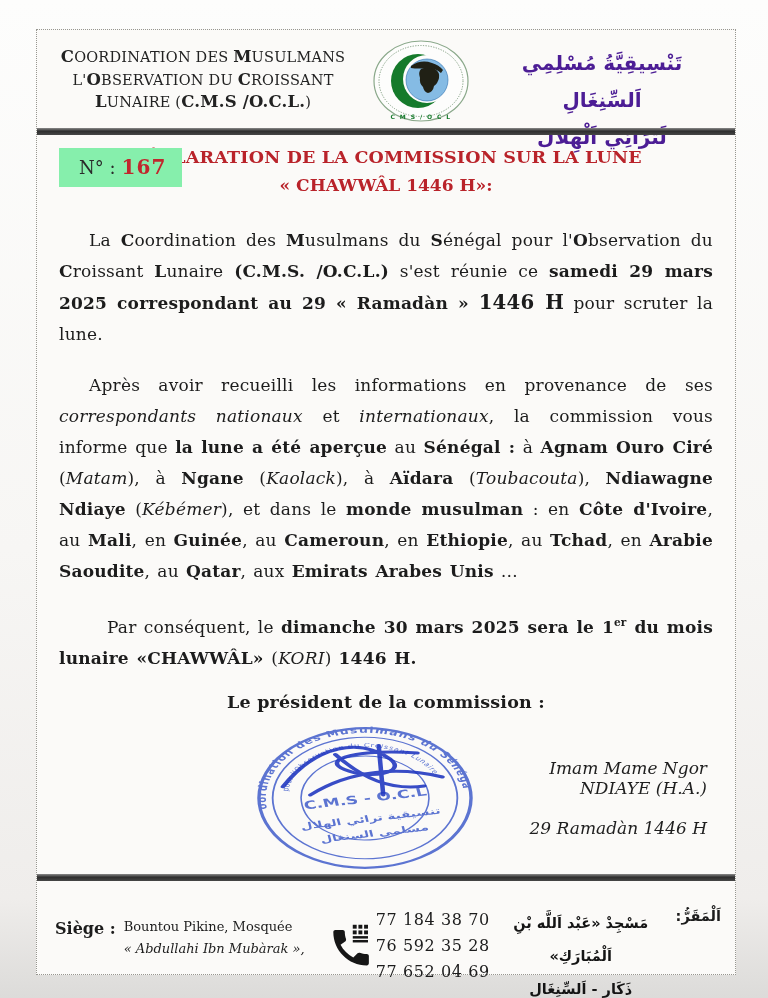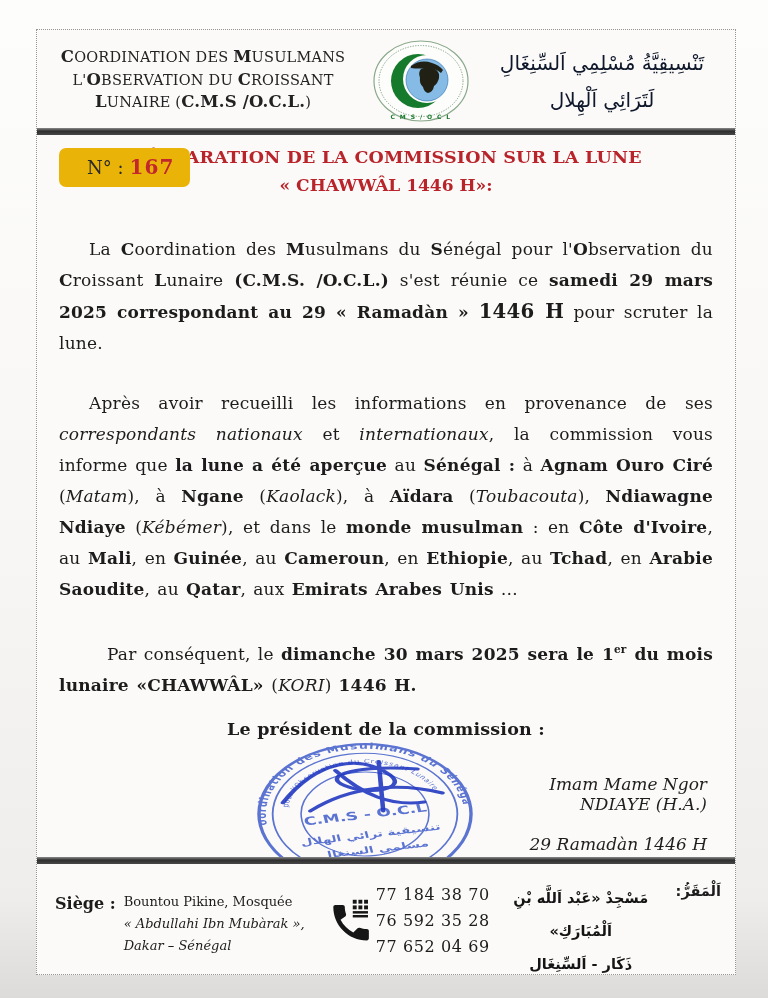--- a/index.html
+++ b/index.html
@@ -16,45 +16,45 @@
     margin:29px auto 0 36px;
     background:#fbfaf8;
     border:1px dotted #979690;
     display:flex; flex-direction:column;
   }
   
   .hdr { display:flex; height:98px; padding:12px 16px 4px 12px; }
   .org { width:308px; text-align:center; font-size:14.5px; line-height:22.5px; letter-spacing:.2px; color:#222; padding-top:4px; }
   .org .rs-b { font-size:16.5px; }
   .logo-wrap { width:128px; display:flex; align-items:center; justify-content:center; }
-  .artitle { flex:1; direction:rtl; text-align:center; font-family:"DejaVu Sans","Liberation Sans",sans-serif; font-weight:normal; font-size:20px; line-height:37px; padding-top:3px; color:#0f172a; }
+  .artitle { flex:1; direction:rtl; text-align:center; font-family:"DejaVu Sans","Liberation Sans",sans-serif; font-weight:bold; font-size:20px; line-height:37px; padding-top:3px; color:#4c1d95; }
   .divider { height:7px; background:linear-gradient(180deg,#8a8a8a 0,#2e2e2e 45%,#474747 100%); }
   
   main { flex:1; padding:6px 22px 0 22px; display:flex; flex-direction:column; overflow:hidden; }
   .title-row { position:relative; margin-top:6px; min-height:58px; }
-  .num-box { position:absolute; left:0; top:1px; background:#eab308; padding:7px 16px 8px 28px; font-size:18px; color:#2a2a2a;border-radius:7px; }
+  .num-box { position:absolute; left:0; top:1px; background:#86efac; padding:7px 16px 8px 20px; font-size:18px; color:#2a2a2a; }
   .num-box .val { color:#c1272d; font-weight:bold; font-size:20px; margin-left:6px; letter-spacing:1px; }
   .titles { text-align:center; }
   .title1 { color:#b9232a; font-weight:bold; font-size:17.5px; letter-spacing:.2px; }
   .title2 { color:#b9232a; font-weight:bold; font-size:17px; margin-top:8px; }
-  .para { text-align:justify; font-size:17px; line-height:31px; text-indent:30px; margin-top:29px; word-spacing:1.5px; letter-spacing:.2px; }
+  .para { text-align:justify; font-size:17px; line-height:31px; text-indent:30px; margin-top:20px; word-spacing:1.5px; letter-spacing:.2px; }
   .para.p3 { text-indent:48px; }
   .rs-b { font-weight:bold; }
   .rs-i { font-style:italic; }
   .rs-p { vertical-align:super; font-size:.62em; }
   .rs-l { font-size:1.16em; }
   .dua { text-align:right; font-style:italic; font-size:16px; margin-top:12px; padding-right:4px; }
   .president { text-align:center; font-weight:bold; font-size:17.5px; margin-top:18px; letter-spacing:.2px; }
   .sig-row { display:flex; align-items:center; margin-top:auto; height:152px; }
   .stamp-wrap { margin-left:192px; width:228px; height:150px; position:relative; }
   .sig-text { flex:1; text-align:right; font-style:italic; font-size:17px; padding-right:6px; color:#1e1e1e; }
   .sig-text .l1 { margin-bottom:20px; }
   .sig-text .l2 { margin-bottom:10px; }
   
-  .ftr { height:110px; display:flex; align-items:flex-start; padding:16px 14px 8px 18px; }
+  .ftr { height:93px; display:flex; align-items:flex-start; padding:24px 14px 8px 18px; }
   .siege { font-weight:bold; font-size:16px; margin-top:14px; white-space:nowrap; }
   .addr { width:198px; text-align:left; font-size:13px; line-height:22px; margin-left:8px; margin-top:11px; }
   .addr .it { font-style:italic; }
   .phone-wrap { display:flex; align-items:center; margin-left:6px; margin-top:2px; }
   .phone-nums { font-size:16px; line-height:26px; letter-spacing:.6px; margin-left:2px; white-space:nowrap; }
   .ar-block { flex:1; direction:rtl; text-align:center; font-family:"DejaVu Sans","Liberation Sans",sans-serif; font-weight:bold; font-size:14.5px; line-height:33px; color:#141414; padding-top:2px; }
   .hq { direction:rtl; font-family:"DejaVu Sans","Liberation Sans",sans-serif; font-weight:bold; font-size:14.5px; margin-top:3px; margin-left:4px; white-space:nowrap; }
 </style>
 </head>
 <body>
@@ -141,21 +141,20 @@
     </div>
   </main>
 
   <div class="divider"></div>
 
   <div class="ftr">
     <div class="siege">Siège :</div>
     <div class="addr">
       <div>Bountou Pikine, Mosquée</div>
       <div class="it">« Abdullahi Ibn Mubàrak »,</div>
-      <div class="it">Dakar – Sénégal</div>
     </div>
     <div class="phone-wrap">
       <svg width="46" height="50" viewBox="0 0 26 28">
         <path d="M7.1 13.3c1.6 3.1 4.1 5.6 7.2 7.2l2.4-2.4c.3-.3.8-.4 1.2-.3 1.3.4 2.6.7 4 .7.7 0 1.2.5 1.2 1.2v4.1c0 .7-.5 1.2-1.2 1.2C11.5 25 3 16.5 3 6.1 3 5.4 3.5 4.9 4.2 4.9h4.1c.7 0 1.2.5 1.2 1.2 0 1.4.2 2.7.7 4 .1.4 0 .9-.3 1.2l-2.8 2z" fill="#161616"></path>
         <g fill="#161616">
           <rect x="14" y="2" width="2.2" height="2.2"></rect>
             <rect x="17.2" y="2" width="2.2" height="2.2"></rect>
             <rect x="20.4" y="2" width="2.2" height="2.2"></rect>
           <rect x="14" y="5.2" width="2.2" height="2.2"></rect>
             <rect x="17.2" y="5.2" width="2.2" height="2.2"></rect>

